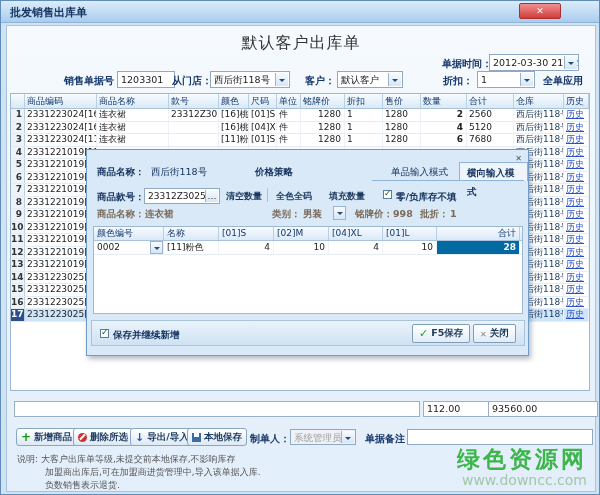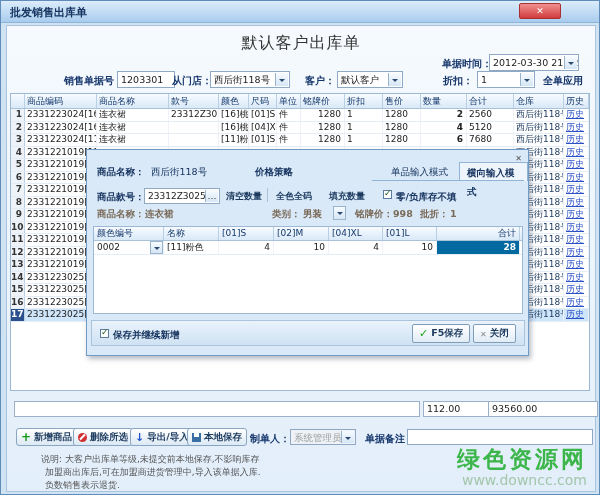--- a/index.html
+++ b/index.html
@@ -455,21 +455,21 @@
       <span>本地保存</span>
     </div>
     <span class="lbl" style="left:243px;top:406px;">制单人：</span>
     <div class="input" style="left:283px;top:403px;width:66px;height:16px;background:#eef2f6;color:#8a8a8a;">
       <span style="color:#9a9a9a;">系统管理员</span>
       <span class="dd"></span>
     </div>
     <span class="lbl" style="left:358px;top:406px;">单据备注：</span>
     <div class="input" style="left:400px;top:403px;width:186px;height:16px;"></div>
 
-    <div class="note" style="left:10px;top:427px;margin-left:24px;">说明: 大客户出库单等级,未提交前本地保存,不影响库存</div>
+    <div class="note" style="left:10px;top:427px;">说明: 大客户出库单等级,未提交前本地保存,不影响库存</div>
     <div class="note" style="left:38px;top:440px;">加盟商出库后,可在加盟商进货管理中,导入该单据入库.</div>
     <div class="note" style="left:38px;top:453px;">负数销售表示退货.</div>
 
     <div id="watermark">
       <div class="wm-title">绿色资源网</div>
       <div class="wm-url">www.downcc.com</div>
     </div>
   </div>
 
   <div id="dialog">

